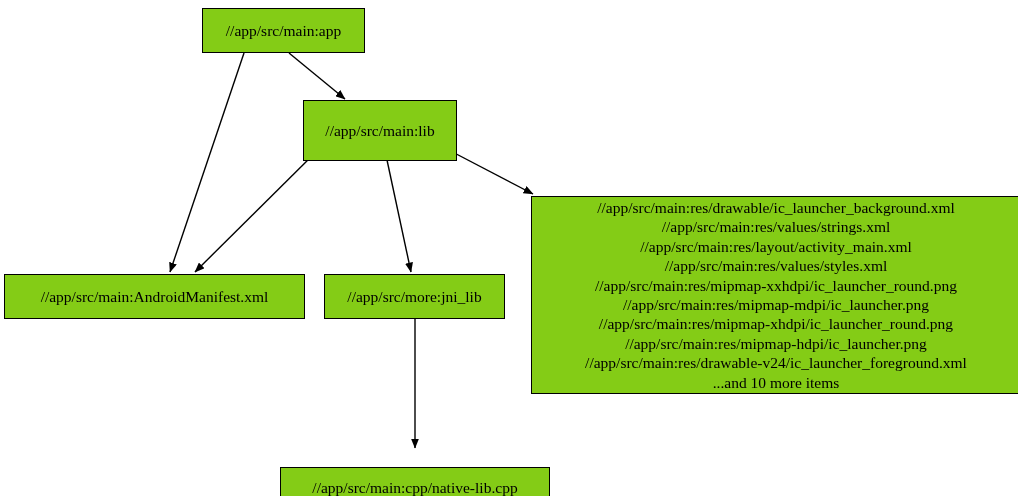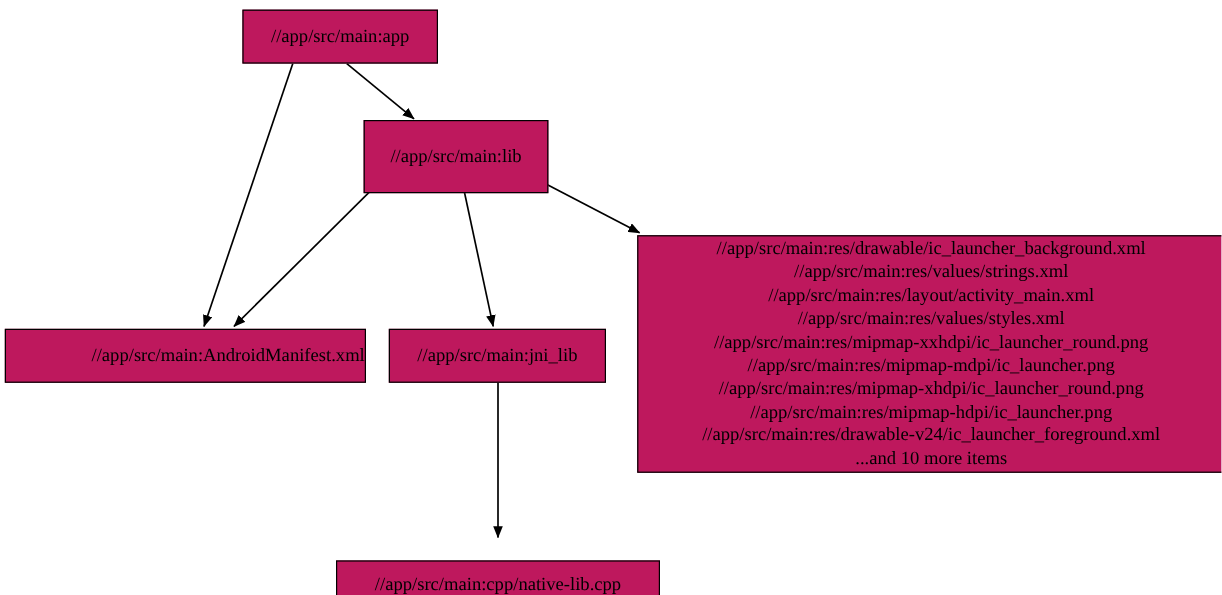--- a/index.html
+++ b/index.html
@@ -20,37 +20,37 @@
     left: 0;
     top: 0;
     width: 1018px;
     height: 496px;
     pointer-events: none;
   }
   .node {
     position: absolute;
     box-sizing: border-box;
     border: 1px solid #000000;
-    background: #be185d;
+    background: #84cc16;
     display: flex;
     align-items: center;
     justify-content: center;
     text-align: center;
     color: #000000;
     font-size: 15.5px;
     line-height: 19.4px;
     white-space: pre;
   }
   .node-label {
     display: block;
     white-space: pre;
   }
   #node-app      { left: 202px; top: 8px;   width: 163px; height: 45px; }
   #node-lib      { left: 303px; top: 100px; width: 154px; height: 61px; }
-  #node-manifest { left: 4px;   top: 274px; width: 301px; height: 45px; justify-content: flex-end; }
+  #node-manifest { left: 4px;   top: 274px; width: 301px; height: 45px; }
   #node-jnilib   { left: 324px; top: 274px; width: 181px; height: 45px; }
   #node-res      { left: 531px; top: 196px; width: 490px; height: 198px; }
   #node-nativelib{ left: 280px; top: 450px; width: 270px; height: 42px; margin-top: 17px; }
 </style>
 </head>
 <body>
 
 <div id="graph-canvas">
 
   <svg id="edge-layer" width="1018" height="496" viewBox="0 0 1018 496">
@@ -79,21 +79,21 @@
 
   <div class="node" id="node-lib">
     <span class="node-label">//app/src/main:lib</span>
   </div>
 
   <div class="node" id="node-manifest">
     <span class="node-label">//app/src/main:AndroidManifest.xml</span>
   </div>
 
   <div class="node" id="node-jnilib">
-    <span class="node-label">//app/src/main:jni_lib</span>
+    <span class="node-label">//app/src/more:jni_lib</span>
   </div>
 
   <div class="node" id="node-nativelib">
     <span class="node-label">//app/src/main:cpp/native-lib.cpp</span>
   </div>
 
   <div class="node" id="node-res">
     <span class="node-label">//app/src/main:res/drawable/ic_launcher_background.xml
 //app/src/main:res/values/strings.xml
 //app/src/main:res/layout/activity_main.xml

